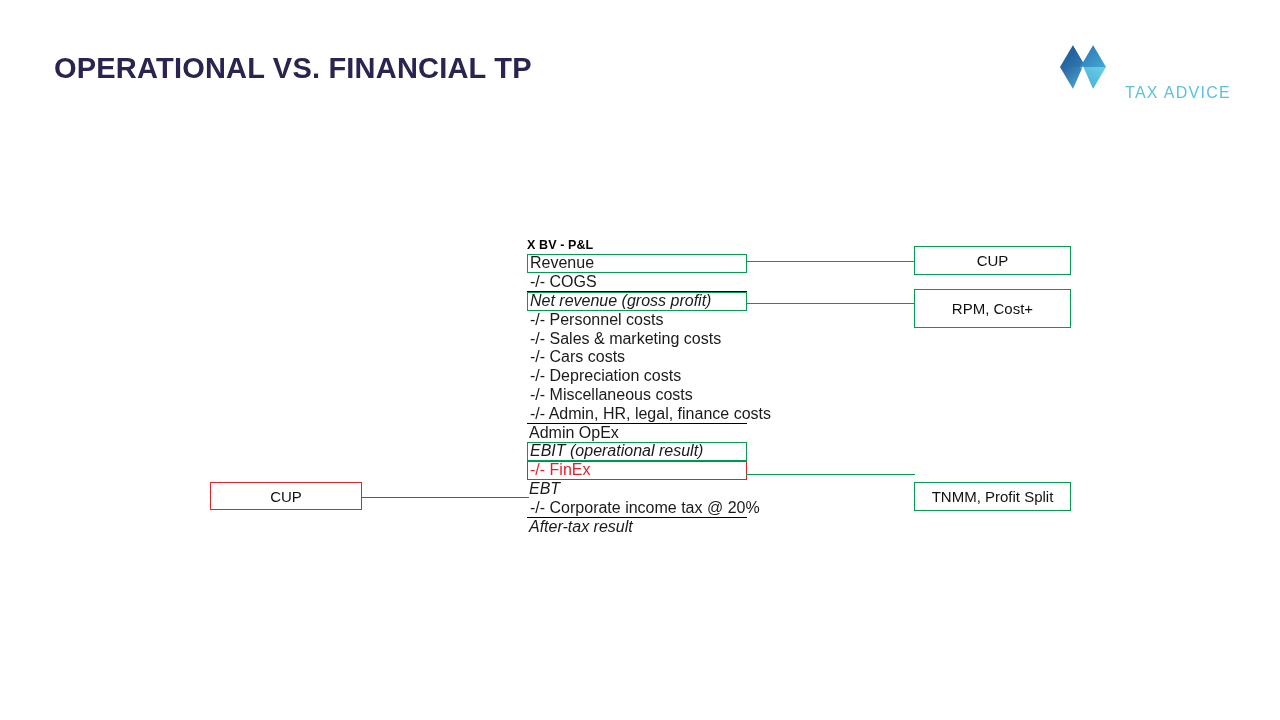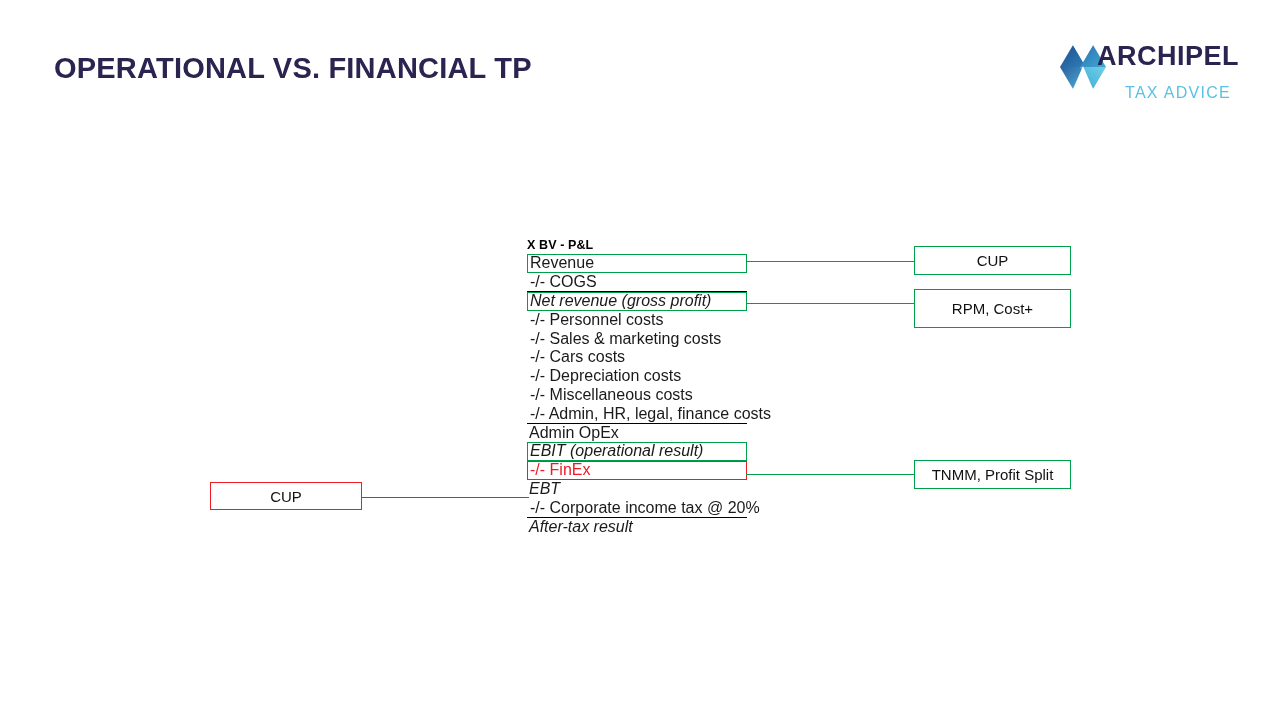--- a/index.html
+++ b/index.html
@@ -135,21 +135,21 @@
     font-size: 15px;
     color: #111111;
     font-family: "Liberation Sans", sans-serif;
     display: flex;
     align-items: center;
     justify-content: center;
     white-space: nowrap;
   }
   #method-cup   { left: 914px; top: 246px; width: 157px; height: 29px; }
   #method-rpm   { left: 914px; top: 289px; width: 157px; height: 39px; }
-  #method-tnmm  { left: 914px; top: 460px; width: 157px; height: 29px; }
+  #method-tnmm  { left: 914px; top: 482px; width: 157px; height: 29px; }
 
   #method-cup-left {
     position: absolute;
     box-sizing: border-box;
     border: 1.4px solid #ee1c25;
     left: 210px; top: 482px; width: 152px; height: 28px;
     text-align: center;
     font-size: 15px;
     color: #111111;
     font-family: "Liberation Sans", sans-serif;
@@ -203,21 +203,20 @@
     <polygon points="23,25 36,3 49,25" fill="url(#g1)"></polygon>
 
     <polygon points="3,25 29,25 16,47" fill="url(#g4)"></polygon>
 
     <polygon points="23,25 49,25 36,47" fill="url(#g3)"></polygon>
 
     <polygon points="16,3 26,20 36,3 32,3 26,13 20,3" fill="#ffffff"></polygon>
     <polygon points="26,24 16,47 20,47 26,36 32,47 36,47" fill="#ffffff"></polygon>
   </svg>
   <div id="logo-wordmark">
-    <div class="logo-archipel">ARCHIPEL</div>
     <div class="logo-tax-advice">TAX ADVICE</div>
   </div>
 </div>
 
 <div id="pl-block">
   <div id="pl-header">X BV - P&amp;L</div>
 
   <div class="pl-row boxed-green">
     <span class="pl-text">Revenue</span>
   </div>

